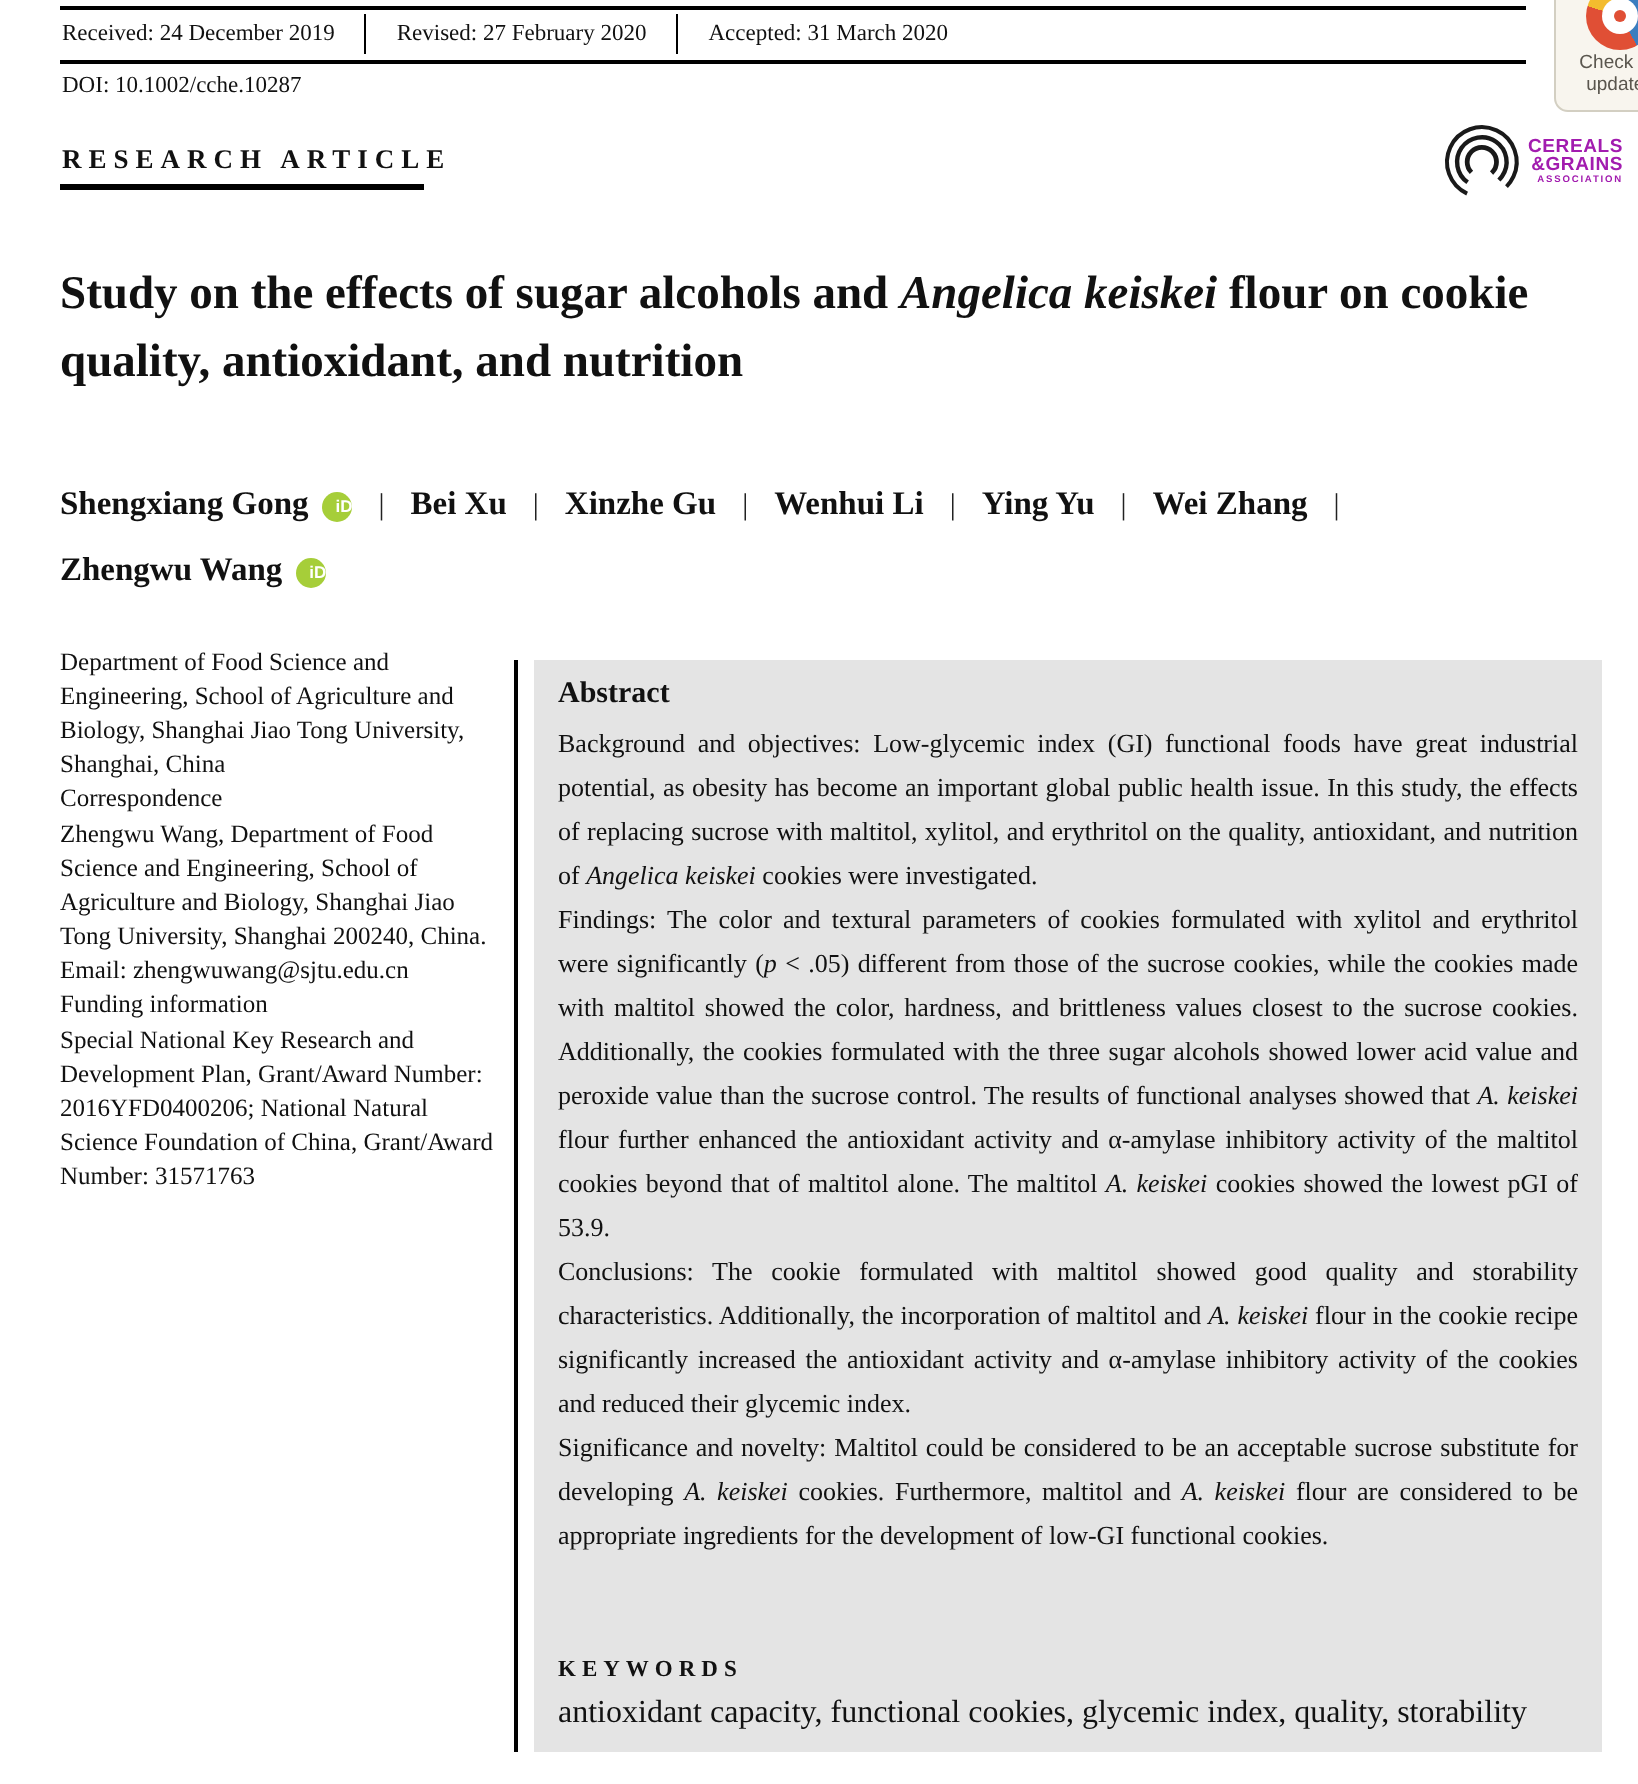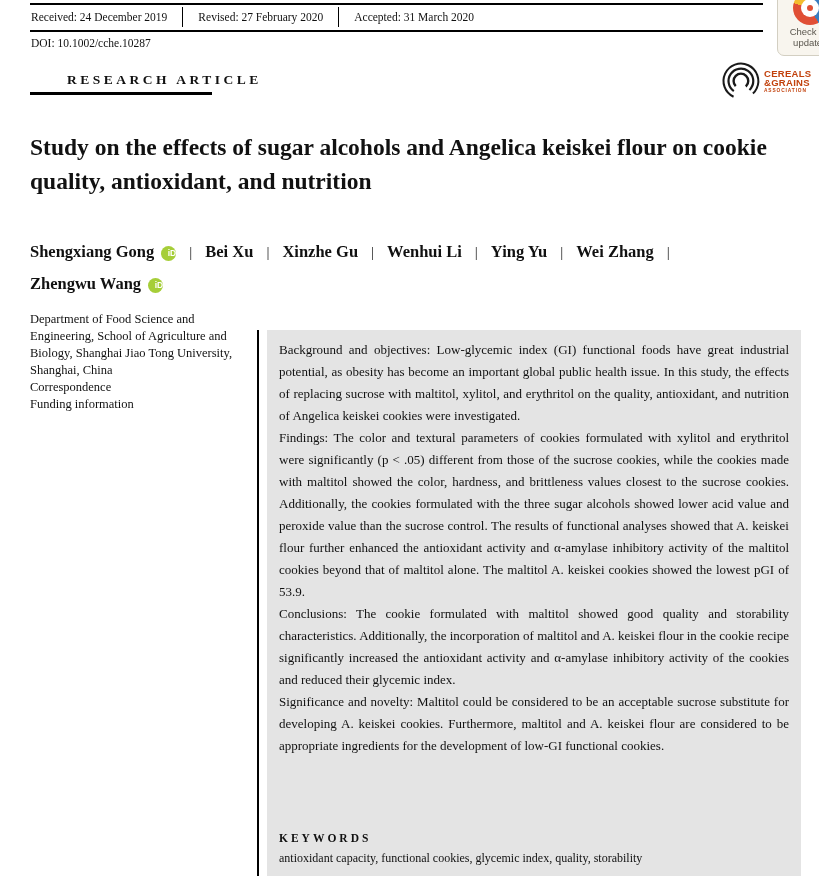--- a/index.html
+++ b/index.html
@@ -13,67 +13,67 @@
   .rule-mid{ top:30px; }
 
   .dates-row{ position:absolute; left:31px; top:6px; height:22px; display:flex; align-items:center;
               font-size:11.5px; }
   .dates-row .date{ white-space:nowrap; }
   .vsep{ width:1px; height:20px; background:#000; margin:0 15px; }
 
   .doi{ position:absolute; left:31px; top:37px; font-size:11.5px; }
 
   .article-type{ position:absolute; left:31px; top:72px; font-size:13.5px; font-weight:bold;
-                 letter-spacing:3.5px;margin-left:36px; }
+                 letter-spacing:3.5px; }
   .article-type-underline{ position:absolute; left:30px; top:92px; width:182px; height:3px; background:#000; }
 
   
   .check-badge{ position:absolute; left:777px; top:-20px; width:104px; height:76px;
                 background:#f8f5ee; border:1px solid #d3cfc2; border-radius:7px; }
   .cr-circle{ position:absolute; left:15px; top:10px; width:34px; height:34px; border-radius:50%;
               background:conic-gradient(from 150deg, var(--cr-red,#e04f35) 0 38%,
                          var(--cr-yellow,#f3bc2e) 38% 63%, var(--cr-blue,#3b7dbf) 63% 100%); }
   .cr-inner{ position:absolute; left:8px; top:8px; width:18px; height:18px; border-radius:50%; background:#fff; }
   .cr-dot{ position:absolute; left:6px; top:6px; width:6px; height:6px; border-radius:50%; background:#e04f35; }
   .cb-text{ position:absolute; left:0; bottom:7px; width:64px; text-align:center;
             font-family:"Liberation Sans",sans-serif; font-size:9.5px; line-height:11px; color:#5a564e; }
 
   
   .cg-logo{ position:absolute; left:718px; top:57px; width:92px; height:48px; display:flex; align-items:center; }
   .cg-swirl{ width:44px; height:46px; flex:0 0 auto; }
   .cg-swirl circle{ fill:none; stroke:#1a1a1a; }
-  .cg-text{ margin-left:2px; font-family:"Liberation Sans",sans-serif; color:#c2410c; }
+  .cg-text{ margin-left:2px; font-family:"Liberation Sans",sans-serif; color:#a21caf;text-align:right; }
   .cg-l1{ font-size:9.5px; font-weight:bold; line-height:9.5px; letter-spacing:0.3px; }
   .cg-l3{ font-size:4.8px; font-weight:bold; letter-spacing:0.9px; line-height:6px; }
 
   .title{ position:absolute; left:30px; top:130px; width:752px; font-size:23.5px; font-weight:bold;
           line-height:34px; }
-  .seg-i{ }
+  .seg-i{ font-style:italic; }
   .seg-b{ font-weight:normal; }
 
   .authors{ position:absolute; left:30px; top:236px; width:758px; font-size:16.5px; font-weight:bold;
             line-height:31px; }
   .author-sep{ display:inline-block; margin:0 13px; font-weight:normal; font-size:15px; color:#222; }
   .orcid{ display:inline-block; width:15px; height:15px; border-radius:50%; background:var(--orcid);
           color:#fff; font-family:"Liberation Sans",sans-serif; font-size:8.5px; font-weight:bold;
           text-align:right; line-height:15px; margin-left:7px; vertical-align:1px; cursor:pointer; }
 
-  .sidebar{ position:absolute; left:30px; top:310px; width:222px; font-size:12.5px; line-height:17px; }
+  .sidebar{ position:absolute; left:30px; top:322px; width:222px; font-size:12.5px; line-height:17px; }
   .side-heading{ font-weight:normal; }
   .side-text{ margin-top:1px; }
 
   .abstract-wrap{ position:absolute; left:257px; top:330px; border-left:2px solid #000; padding-left:8px; }
   .abstract-box{ width:534px; height:546px; background:var(--abs-bg); padding:9px 12px 10px 12px;
                  display:flex; flex-direction:column; }
   .abs-heading{ font-size:15px; font-weight:bold; margin-bottom:5px; }
   .abs-body{ flex:1 1 auto; overflow:hidden; }
   .abs-p{ font-size:13px; line-height:22px; text-align:justify; }
   .kw{ margin-top:10px; }
   .kw-heading{ font-size:11.5px; font-weight:bold; letter-spacing:3px; }
-  .kw-text{ font-size:12px; margin-top:7px; }
+  .kw-text{ font-size:16px; margin-top:7px; }
 </style>
 </head>
 <body>
 
 <div class="rule rule-top"></div>
 
 <div class="dates-row">
   <span class="date">Received: 24 December 2019</span>
   <span class="vsep"></span>
   <span class="date">Revised: 27 February 2020</span>
@@ -113,25 +113,28 @@
   </div>
 </div>
 
 <h1 class="title"><span>Study on the effects of sugar alcohols and </span><span class="seg-i">Angelica keiskei</span><span> flour on cookie quality, antioxidant, and nutrition</span></h1>
 
 <div class="authors"><span>Shengxiang Gong</span><span class="orcid">iD</span><span class="author-sep">|</span><span>Bei Xu</span><span class="author-sep">|</span><span>Xinzhe Gu</span><span class="author-sep">|</span><span>Wenhui Li</span><span class="author-sep">|</span><span>Ying Yu</span><span class="author-sep">|</span><span>Wei Zhang</span><span class="author-sep">|</span><br><span>Zhengwu Wang</span><span class="orcid">iD</span></div>
 
 <div class="sidebar">
   <p class="side-text">Department of Food Science and Engineering, School of Agriculture and Biology, Shanghai Jiao Tong University, Shanghai, China</p>
   <p class="side-heading">Correspondence</p>
+  <p class="side-text"><span>Zhengwu Wang, Department of Food Science and Engineering, School of Agriculture and Biology, Shanghai Jiao Tong University, Shanghai 200240, China. Email: </span><span>zhengwuwang@sjtu.edu.cn</span></p>
   <p class="side-heading">Funding information</p>
+  <p class="side-text">Special National Key Research and Development Plan, Grant/Award Number: 2016YFD0400206; National Natural Science Foundation of China, Grant/Award Number: 31571763</p>
 </div>
 
 <div class="abstract-wrap">
   <div class="abstract-box">
+    <h2 class="abs-heading">Abstract</h2>
     <div class="abs-body">
       <p class="abs-p"><span class="seg-b">Background and objectives: </span><span>Low-glycemic index (GI) functional foods have great industrial potential, as obesity has become an important global public health issue. In this study, the effects of replacing sucrose with maltitol, xylitol, and erythritol on the quality, antioxidant, and nutrition of </span><span class="seg-i">Angelica keiskei</span><span> cookies were investigated.</span></p>
       <p class="abs-p"><span class="seg-b">Findings: </span><span>The color and textural parameters of cookies formulated with xylitol and erythritol were significantly (</span><span class="seg-i">p</span><span> &lt; .05) different from those of the sucrose cookies, while the cookies made with maltitol showed the color, hardness, and brittleness values closest to the sucrose cookies. Additionally, the cookies formulated with the three sugar alcohols showed lower acid value and peroxide value than the sucrose control. The results of functional analyses showed that </span><span class="seg-i">A. keiskei</span><span> flour further enhanced the antioxidant activity and α-amylase inhibitory activity of the maltitol cookies beyond that of maltitol alone. The maltitol </span><span class="seg-i">A. keiskei</span><span> cookies showed the lowest pGI of 53.9.</span></p>
       <p class="abs-p"><span class="seg-b">Conclusions: </span><span>The cookie formulated with maltitol showed good quality and storability characteristics. Additionally, the incorporation of maltitol and </span><span class="seg-i">A. keiskei</span><span> flour in the cookie recipe significantly increased the antioxidant activity and α-amylase inhibitory activity of the cookies and reduced their glycemic index.</span></p>
       <p class="abs-p"><span class="seg-b">Significance and novelty: </span><span>Maltitol could be considered to be an acceptable sucrose substitute for developing </span><span class="seg-i">A. keiskei</span><span> cookies. Furthermore, maltitol and </span><span class="seg-i">A. keiskei</span><span> flour are considered to be appropriate ingredients for the development of low-GI functional cookies.</span></p>
     </div>
     <div class="kw">
       <div class="kw-heading">KEYWORDS</div>
       <div class="kw-text">antioxidant capacity, functional cookies, glycemic index, quality, storability</div>
     </div>

